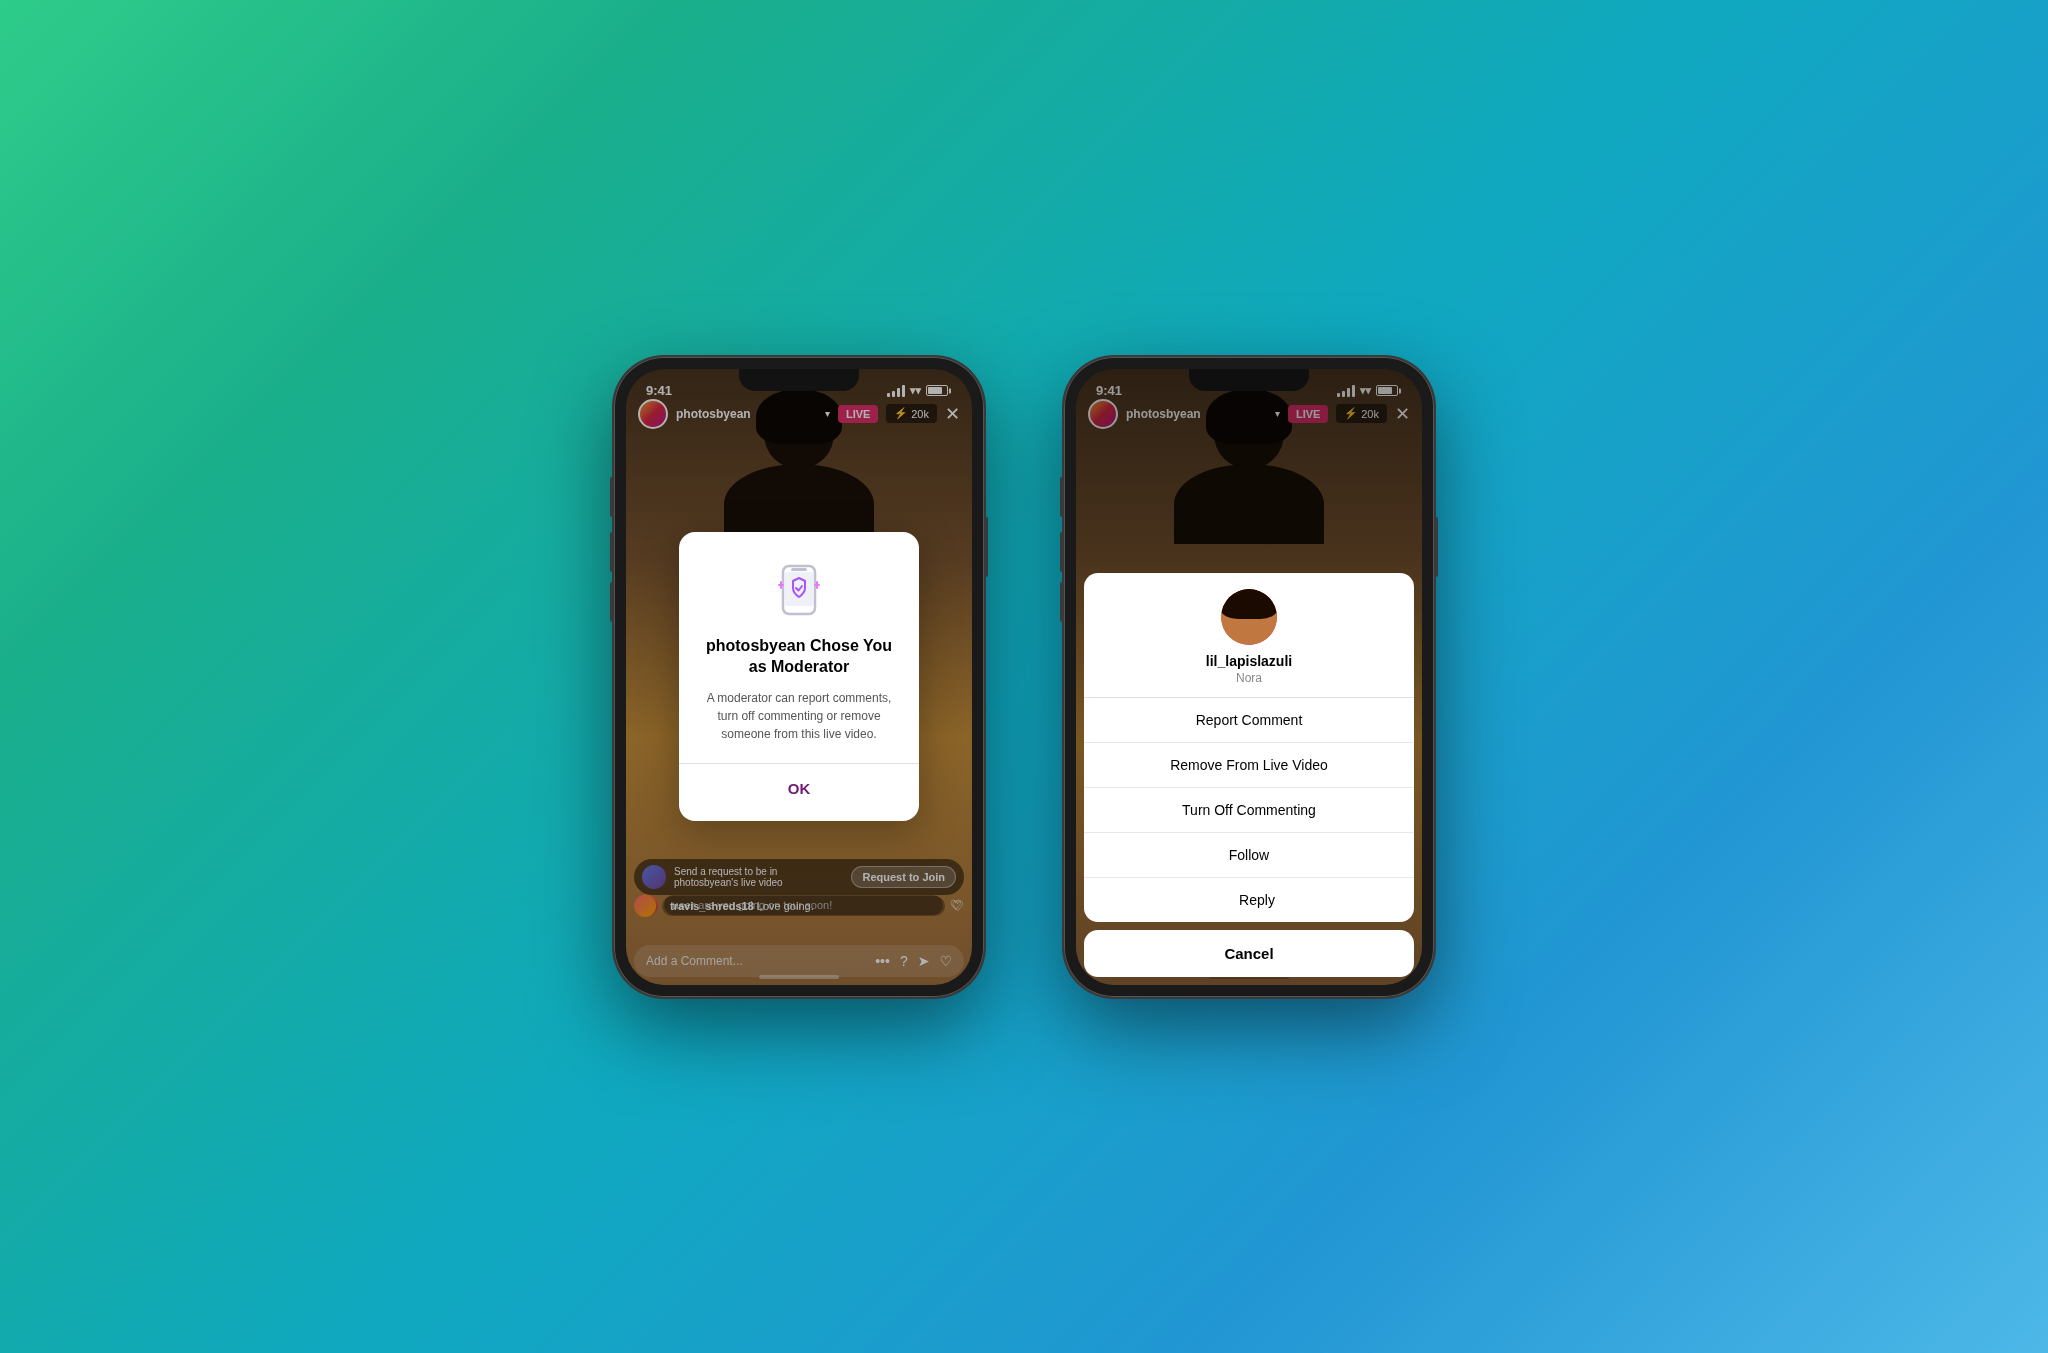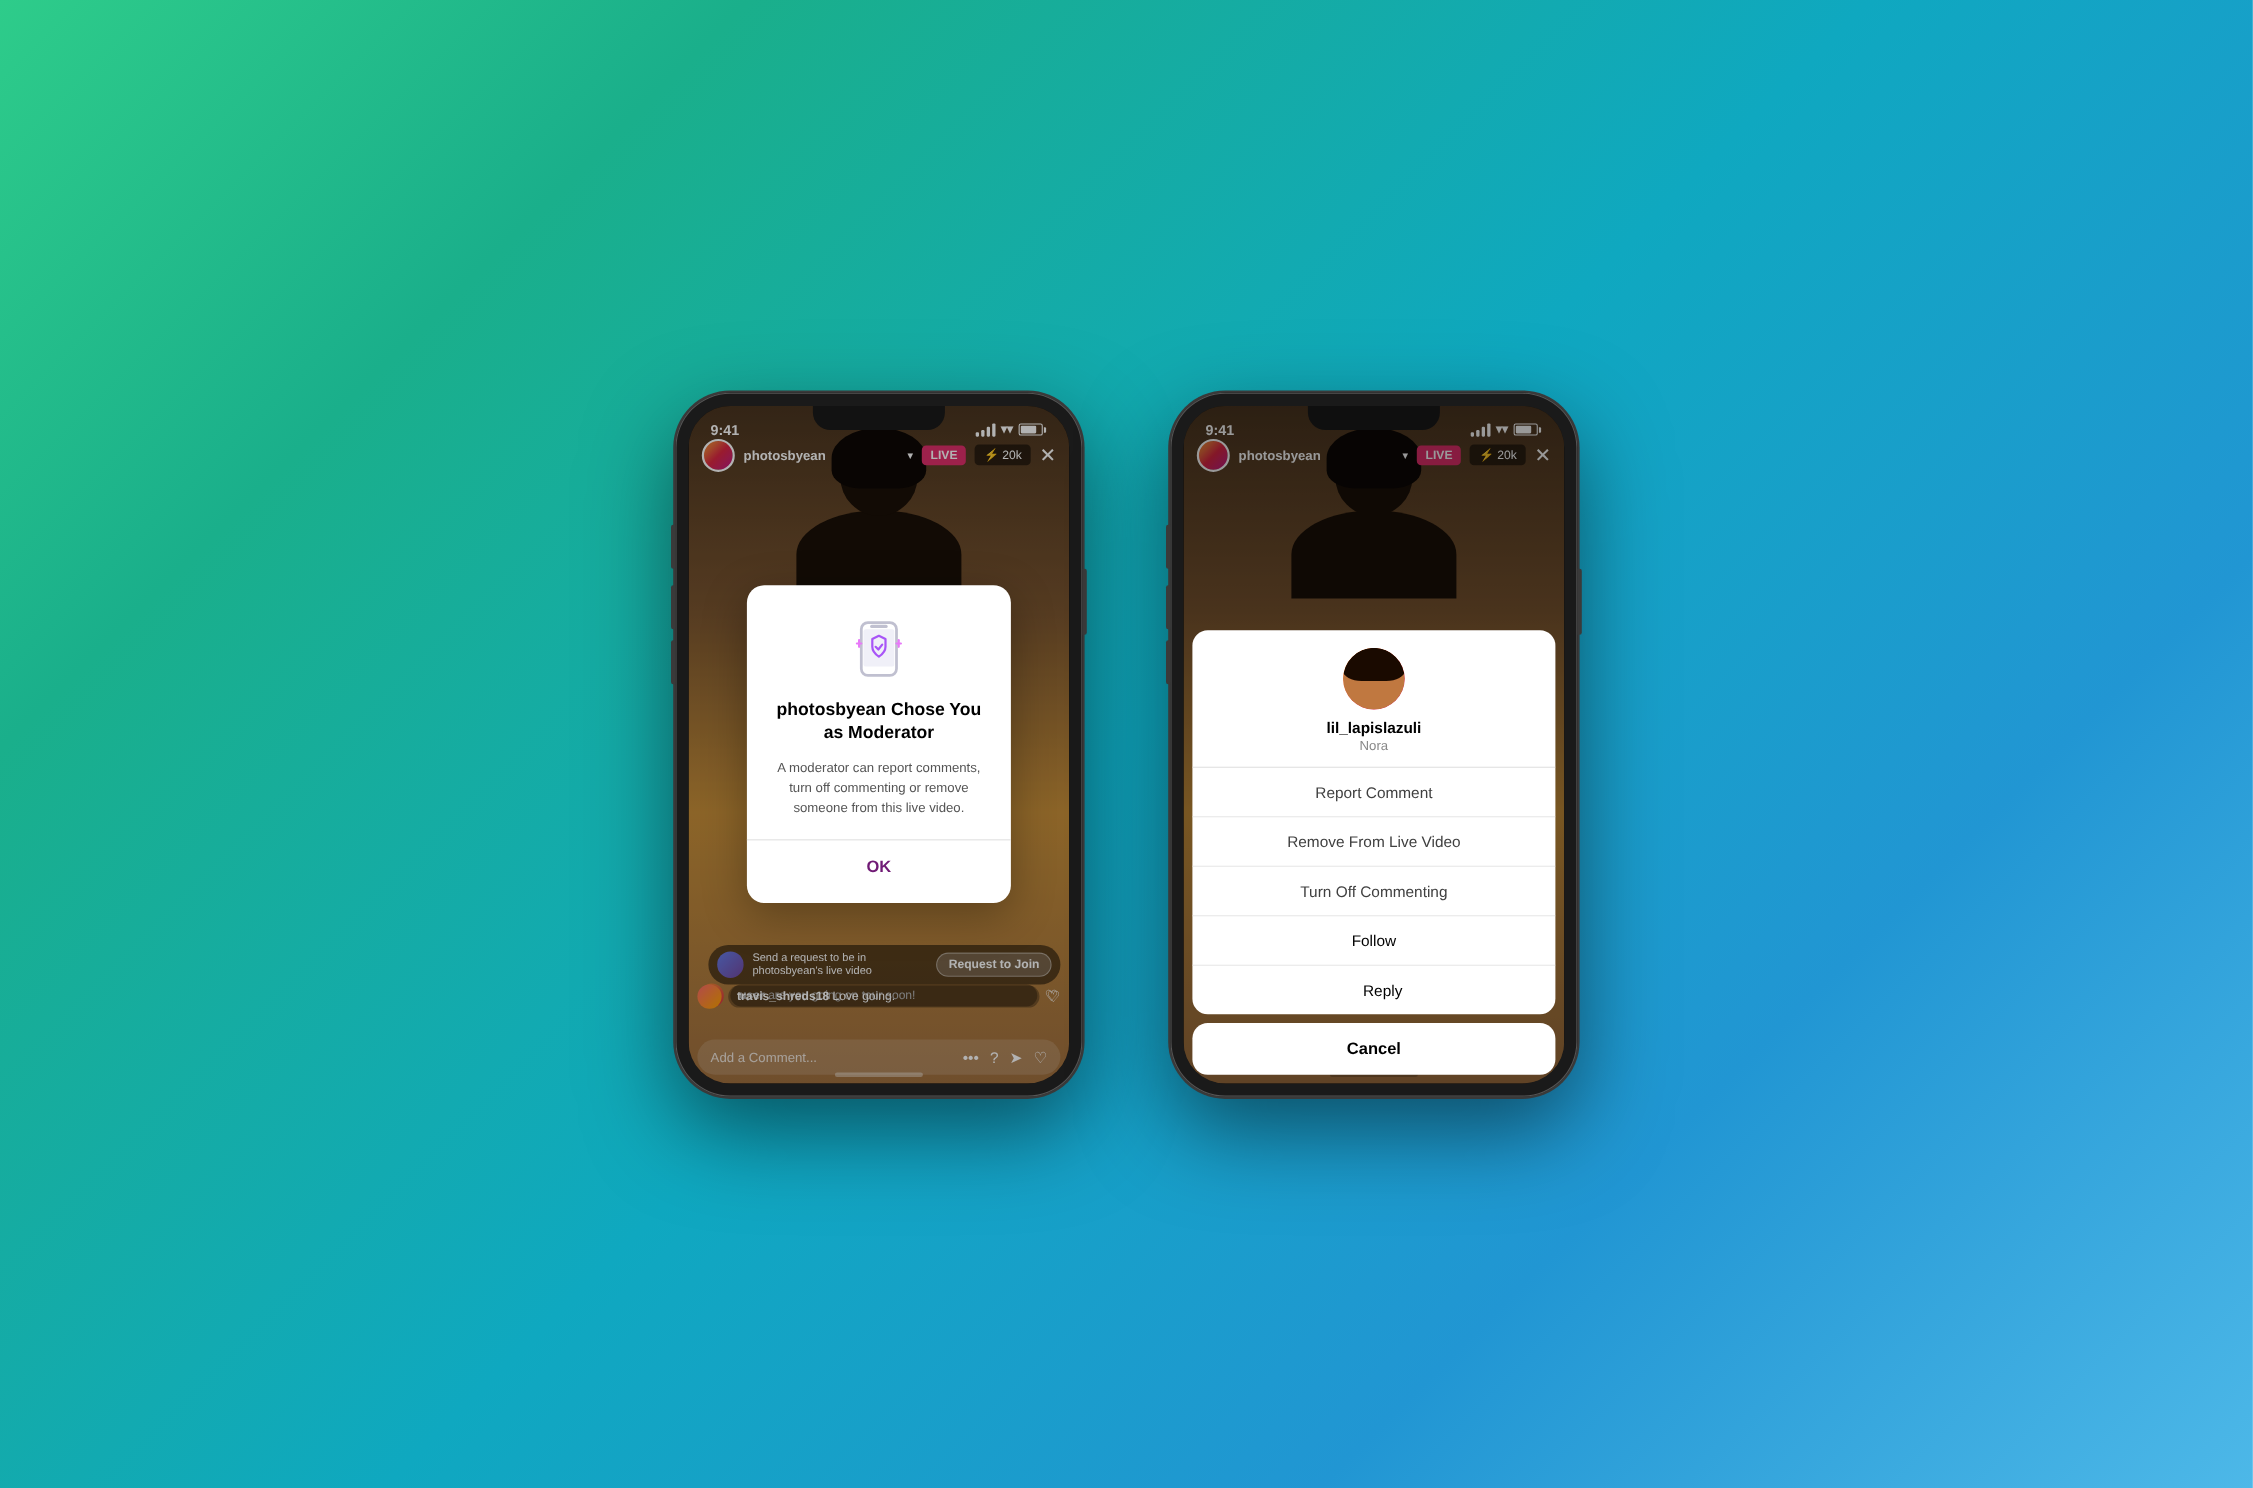--- a/index.html
+++ b/index.html
@@ -302,21 +302,21 @@
 
     .heart-btn {
       color: #fff;
       font-size: 14px;
     }
 
     
     .join-request {
       position: absolute;
       bottom: 90px;
-      left: 18px;
+      left: 8px;
       right: 8px;
       background: rgba(0,0,0,0.5);
       border-radius: 20px;
       display: flex;
       align-items: center;
       padding: 6px 8px;
       gap: 8px;
       z-index: 10;
     }
 
@@ -498,21 +498,21 @@
       border-bottom: 1px solid #e8e8e8;
       font-size: 14px;
       cursor: pointer;
     }
 
     .action-item:last-child {
       border-bottom: none;
     }
 
     .action-item.destructive {
-      color: #404040;
+      color: #000000;
       font-weight: 500;
     }
 
     .action-item.normal {
       color: #000;
     }
 
     .action-cancel {
       background: #fff;
       border-radius: 14px;

